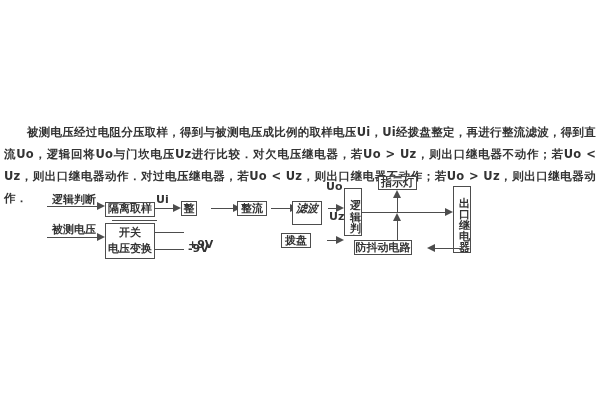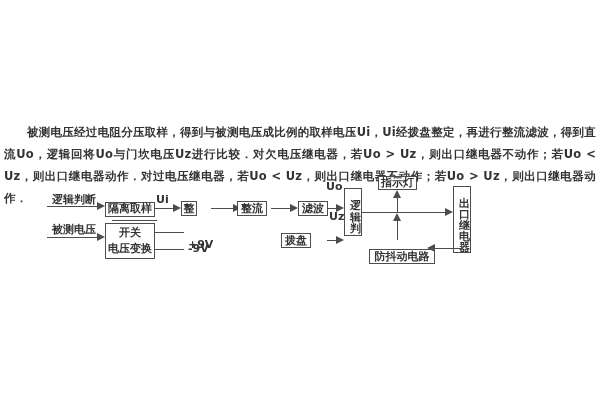--- a/index.html
+++ b/index.html
@@ -51,21 +51,21 @@
 <div class="arr r" style="left:173px; top:204px;"></div>
 
 <div class="box" style="left:181px; top:201px; width:16px; height:15px; line-height:13px;">整定</div>
 <div class="hline" style="left:211px; top:208px; width:23px; height:1px;"></div>
 <div class="arr r" style="left:233px; top:204px;"></div>
 
 <div class="box" style="left:237px; top:201px; width:30px; height:15px; line-height:13px;">整流</div>
 <div class="hline" style="left:271px; top:208px; width:20px; height:1px;"></div>
 <div class="arr r" style="left:290px; top:204px;"></div>
 
-<div class="box" style="left:298px; top:201px; width:30px; height:15px; line-height:13px;">滤波</div>
+<div class="box" style="left:292px; top:201px; width:30px; height:24px; line-height:13px;font-style:italic;">滤波</div>
 <div class="hline" style="left:328px; top:208px; width:9px; height:1px;"></div>
 <div class="arr r" style="left:336px; top:204px;"></div>
 
 <div class="lbl" style="left:326px; top:181px;">Uo</div>
 <div class="lbl" style="left:329px; top:211px;text-align:center;">Uz</div>
 
 <div class="box vtext" style="left:344px; top:188px; width:18px; height:48px;">逻辑判断</div>
 
 <div class="box" style="left:105px; top:223px; width:50px; height:36px; line-height:16px; padding-top:1px;">
   <span style="display:block;">开关</span>
@@ -82,19 +82,19 @@
 
 <div class="hline" style="left:362px; top:212px; width:83px; height:1px;"></div>
 <div class="arr r" style="left:445px; top:208px;"></div>
 
 <div class="box" style="left:378px; top:176px; width:39px; height:14px; line-height:12px;">指示灯</div>
 <div class="arr u" style="left:393px; top:190px;"></div>
 <div class="vline" style="left:397px; top:198px; width:1px; height:14px;"></div>
 
 <div class="arr u" style="left:393px; top:213px;"></div>
 <div class="vline" style="left:397px; top:221px; width:1px; height:19px;"></div>
-<div class="box" style="left:369px; top:240px; width:66px; height:15px; line-height:13px;margin-top:9px;">防抖动电路</div>
+<div class="box" style="left:354px; top:240px; width:58px; height:15px; line-height:13px;">防抖动电路</div>
 
 <div class="box vtext" style="left:453px; top:186px; width:18px; height:67px; line-height:11px;">出口继电器</div>
 
 <div class="vline" style="left:461px; top:243px; width:1px; height:6px;"></div>
 <div class="hline" style="left:435px; top:248px; width:27px; height:1px;"></div>
 <div class="arr l" style="left:427px; top:244px;"></div>
 
 </body></html>

